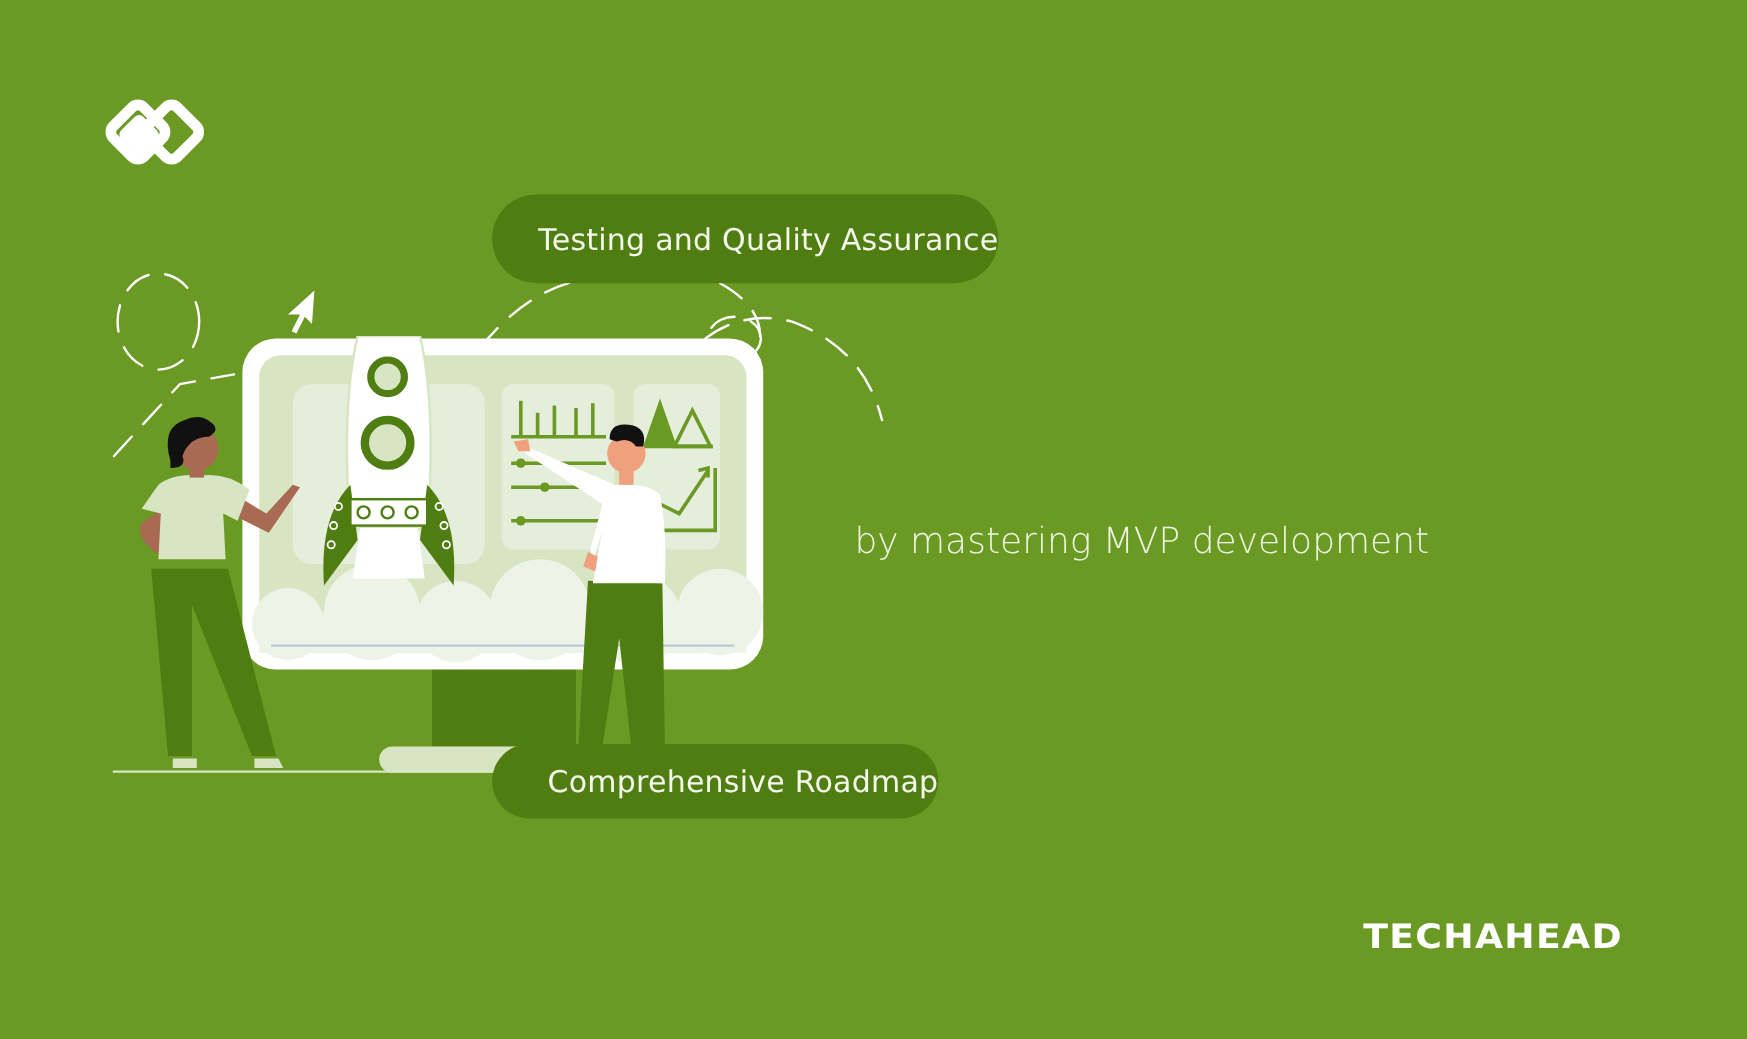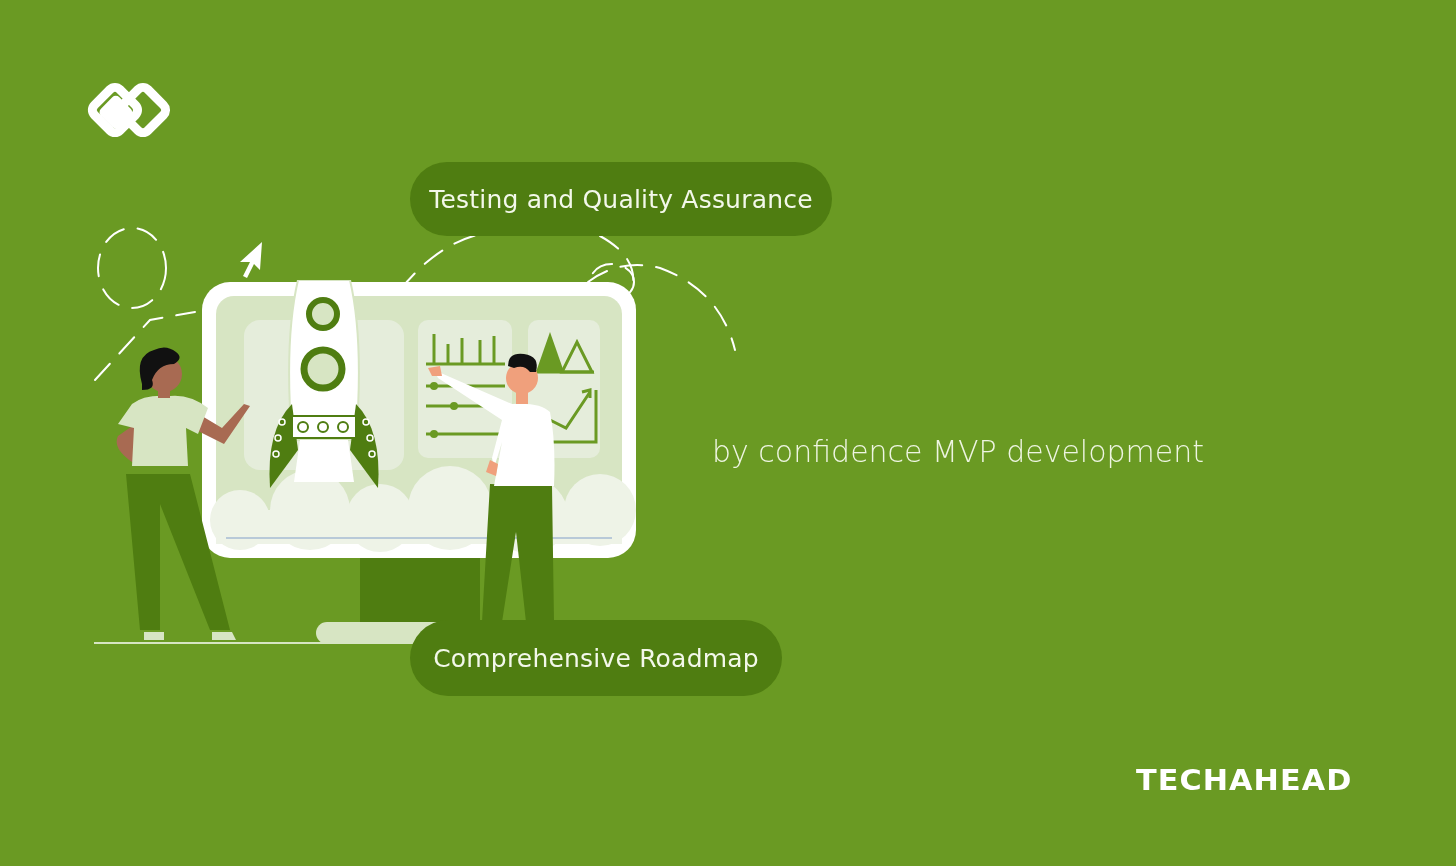--- a/index.html
+++ b/index.html
@@ -1,19 +1,19 @@
 <!DOCTYPE html>
 <html><head>
 <meta charset="utf-8">
 <style>
   html, body { margin:0; padding:0; }
   body { width:1456px; height:866px; overflow:hidden; background:#6a9a23; font-family:"DejaVu Sans", "Liberation Sans", sans-serif; }
   .canvas { position:relative; width:1456px; height:866px; background:#6a9a23; }
   .abs { position:absolute; }
-  .pill { position:absolute; background:#4f7d11; color:#f3f8ea; border-radius:40px; display:flex; align-items:center; justify-content:center; font-size:25px; letter-spacing:0.2px; }
+  .pill { position:absolute; background:#4f7d11; color:#f3f8ea; border-radius:40px; display:flex; align-items:center; justify-content:flex-end; font-size:25px; letter-spacing:0.2px; }
   .headline { position:absolute; left:712px; top:356px; color:#ffffff; font-size:41px; font-weight:600; letter-spacing:0.3px; white-space:nowrap; }
   .subline { position:absolute; left:712px; top:430px; color:#eef5e2; font-size:30px; line-height:44px; width:680px; font-weight:300; }
   .brand { position:absolute; left:1136px; top:764px; color:#ffffff; font-family:"DejaVu Sans", sans-serif; font-size:28px; font-weight:bold; letter-spacing:1px; transform:scaleX(1.08); transform-origin:left; }
 </style>
 </head>
 <body>
 
 <div class="canvas">
 
   <svg class="abs" style="left:78px;top:76px" width="92" height="78" viewBox="0 0 92 78">
@@ -133,22 +133,22 @@
     <path d="M0 16 L12 14 L14 24 L4 24 Z" fill="#f0a07c"></path>
     <path d="M62 108 L70 112 L68 124 L58 120 Z" fill="#f0a07c"></path>
     <circle cx="94" cy="26" r="16" fill="#f0a07c"></circle>
     <rect x="88" y="38" width="12" height="14" fill="#f0a07c"></rect>
     <path d="M80 14 Q80 0 96 2 Q112 4 108 20 L102 20 Q96 12 86 16 Z" fill="#111111"></path>
   </svg>
 
   <div class="pill" style="left:410px;top:162px;width:422px;height:74px;">
     <span>Testing and Quality Assurance</span>
   </div>
-  <div class="pill" style="left:410px;top:620px;width:372px;height:76px;">
+  <div class="pill" style="left:410px;top:620px;width:372px;height:62px;">
     <span>Comprehensive Roadmap</span>
   </div>
 
   <div class="subline">
-    <div>by confidence MVP development</div>
+    <div>by mastering MVP development</div>
   </div>
 
   <div class="brand">TECHAHEAD</div>
 </div>
 
 </body></html>

